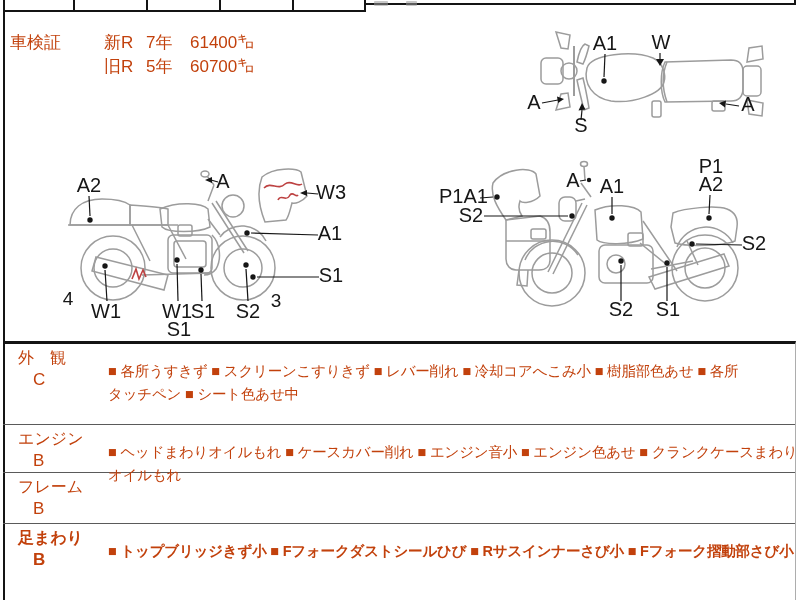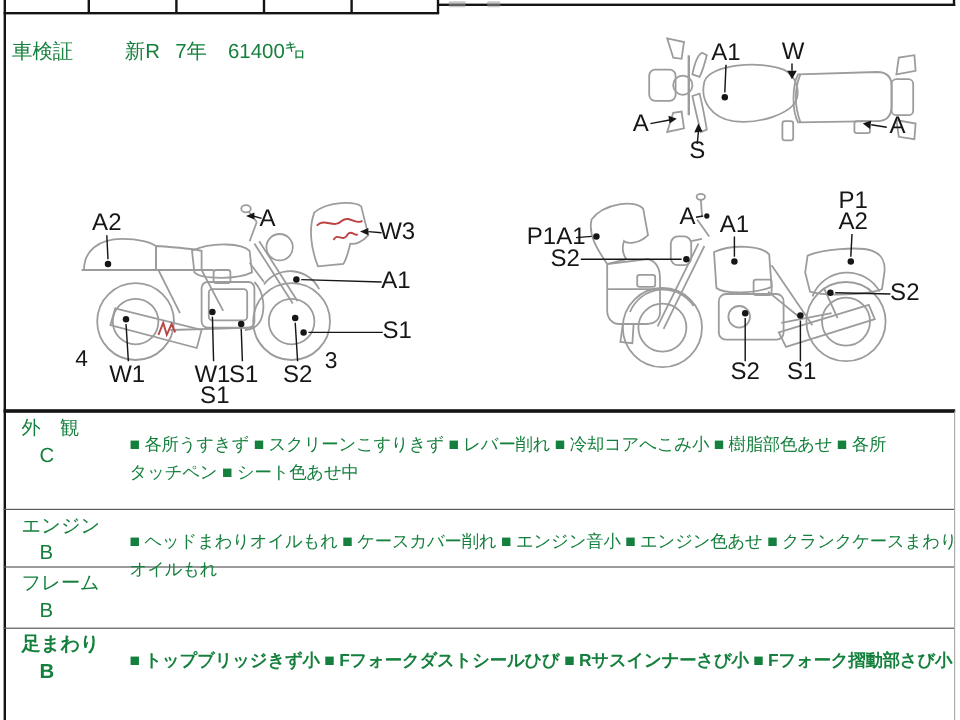--- a/index.html
+++ b/index.html
@@ -1,17 +1,17 @@
 <!DOCTYPE html>
 <html><head>
 <meta charset="utf-8">
 <style>
   html,body{margin:0;padding:0;background:#fff;}
   .sheet{position:relative;width:800px;height:600px;background:#fff;overflow:hidden;
-         font-family:"Liberation Sans","DejaVu Sans",sans-serif;color:#15803d;}
+         font-family:"Liberation Sans","DejaVu Sans",sans-serif;color:#c2410c;}
   .abs{position:absolute;}
   
   .line{position:absolute;background:#141414;}
   .faintmark{position:absolute;background:#9a9a9a;opacity:.55;border-radius:1px;}
   
   .shaken{position:absolute;left:10px;top:31px;display:flex;font-size:17px;line-height:23.5px;}
   .shaken-title{width:68px;}
   .shaken-row{display:flex;height:23.5px;}
   .sh-era{width:42px;margin-left:26px;}
   .sh-year{width:44px;}
@@ -54,20 +54,25 @@
     <div class="faintmark" style="left:406px;top:1px;width:11px;height:5px;"></div>
   </div>
 
   <div class="shaken">
     <span class="shaken-title">車検証</span>
     <div>
       <div class="shaken-row">
         <span class="sh-era">新R</span>
         <span class="sh-year">7年</span>
         <span class="sh-odo">61400㌔</span>
+      </div>
+      <div class="shaken-row">
+        <span class="sh-era">旧R</span>
+        <span class="sh-year">5年</span>
+        <span class="sh-odo">60700㌔</span>
       </div>
     </div>
   </div>
 
   <svg class="abs" style="left:515px;top:22px;" width="270" height="118" viewBox="0 0 270 118">
     <g class="sk">
       <path d="M46,26 L41,10 L55,13 L53,27 Z"></path>
       <path d="M46,72 L41,88 L55,85 L53,71 Z"></path>
       <path d="M59,24 L59,74" stroke-width="2"></path>
       <rect x="26" y="36" width="22" height="26" rx="5"></rect>

